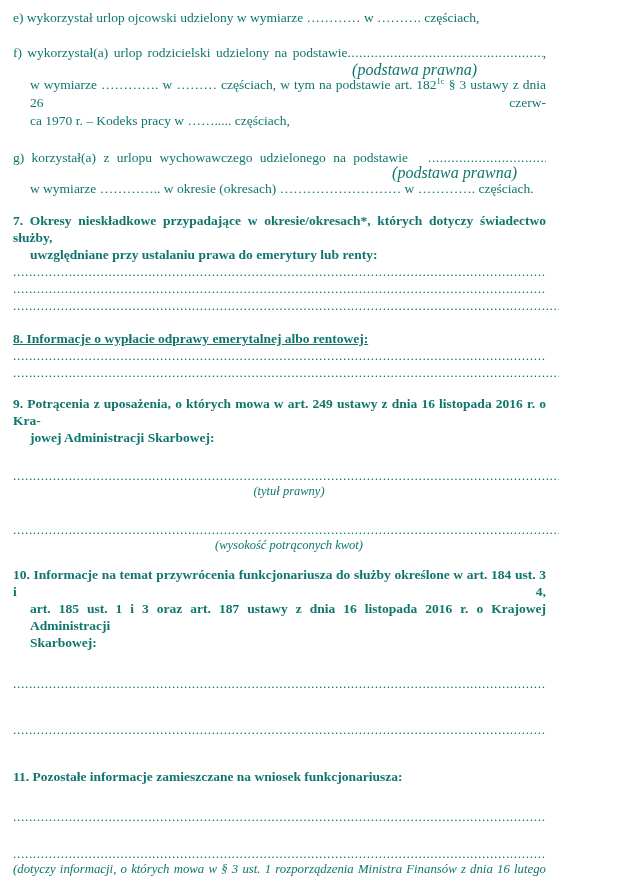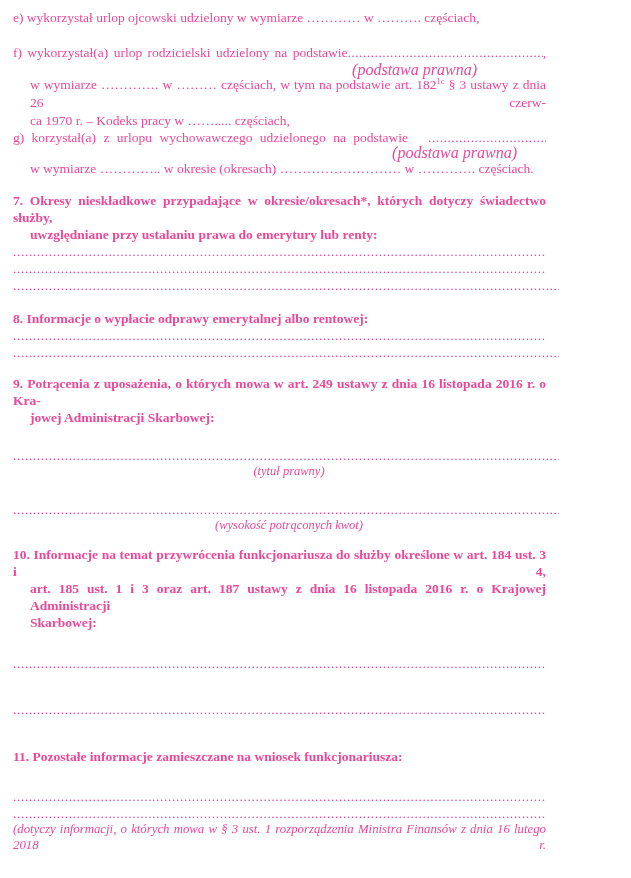--- a/index.html
+++ b/index.html
@@ -1,18 +1,18 @@
 <!DOCTYPE html>
 <html><head>
 <meta charset="utf-8">
 <style>
   html,body{margin:0;padding:0;background:#fff;}
   .page{
     position:relative;width:559px;height:878px;box-sizing:border-box;
-    background:#fff;color:#ec4899;
+    background:#fff;color:#0f766e;
     font-family:"Liberation Serif","DejaVu Serif",serif;
     font-size:13.5px;
     padding:10px 13px 0 13px;overflow:hidden;
   }
   .line{line-height:16px;white-space:nowrap;}
   .flexline{display:flex;align-items:baseline;line-height:16px;}
   .flexline .prefix{white-space:nowrap;}
   .fill{flex:1;min-width:0;overflow:hidden;white-space:nowrap;letter-spacing:.5px;}
   .ws2{word-spacing:2px;}
   .ws4{word-spacing:4px;}
@@ -23,22 +23,22 @@
   .heading{font-weight:bold;line-height:17px;padding-left:17px;}
   .heading .hline.first{margin-left:-17px;}
   .dotline{height:17px;line-height:17px;overflow:hidden;white-space:nowrap;letter-spacing:.6px;}
   .ccaption{font-style:italic;font-size:12.5px;line-height:14px;text-align:center;}
   .note{font-style:italic;font-size:12.8px;line-height:15.5px;}
   .sig{width:294px;margin:18px 5px 0 auto;}
   .sig .dotline{height:13px;line-height:12px;letter-spacing:0;font-size:13px;}
   .sig .sigcaption{font-style:italic;font-size:12.5px;line-height:15px;text-align:center;white-space:nowrap;word-spacing:1.5px;}
   sup{font-size:8.5px;vertical-align:super;line-height:0;}
   .mt19{margin-top:19px;}.mt2{margin-top:2px;}.mt9{}
-  .mt20{gap:20px;}.mt1{margin-top:1px;}.mt14{margin-top:14px;}
-  .mt16{margin-top:16px;}.mt21{margin-top:21px;}.mt23{margin-top:23px;}
+  .mt20{margin-top:20px;gap:20px;}.mt1{margin-top:1px;}.mt14{margin-top:14px;}
+  .mt16{margin-top:16px;text-decoration:underline;}.mt21{margin-top:21px;}.mt23{margin-top:23px;}
   .mt24{margin-top:24px;}.mt29{margin-top:29px;}.mt30{margin-top:30px;font-family:Liberation Serif, serif;}
   .w587{width:587px;}.w592{width:592px;}.w552{width:552px;}
 </style>
 </head>
 <body>
 
 <div class="page">
 
   <div class="line">e) wykorzystał urlop ojcowski udzielony w wymiarze …………  w  ……….  częściach,</div>
 

